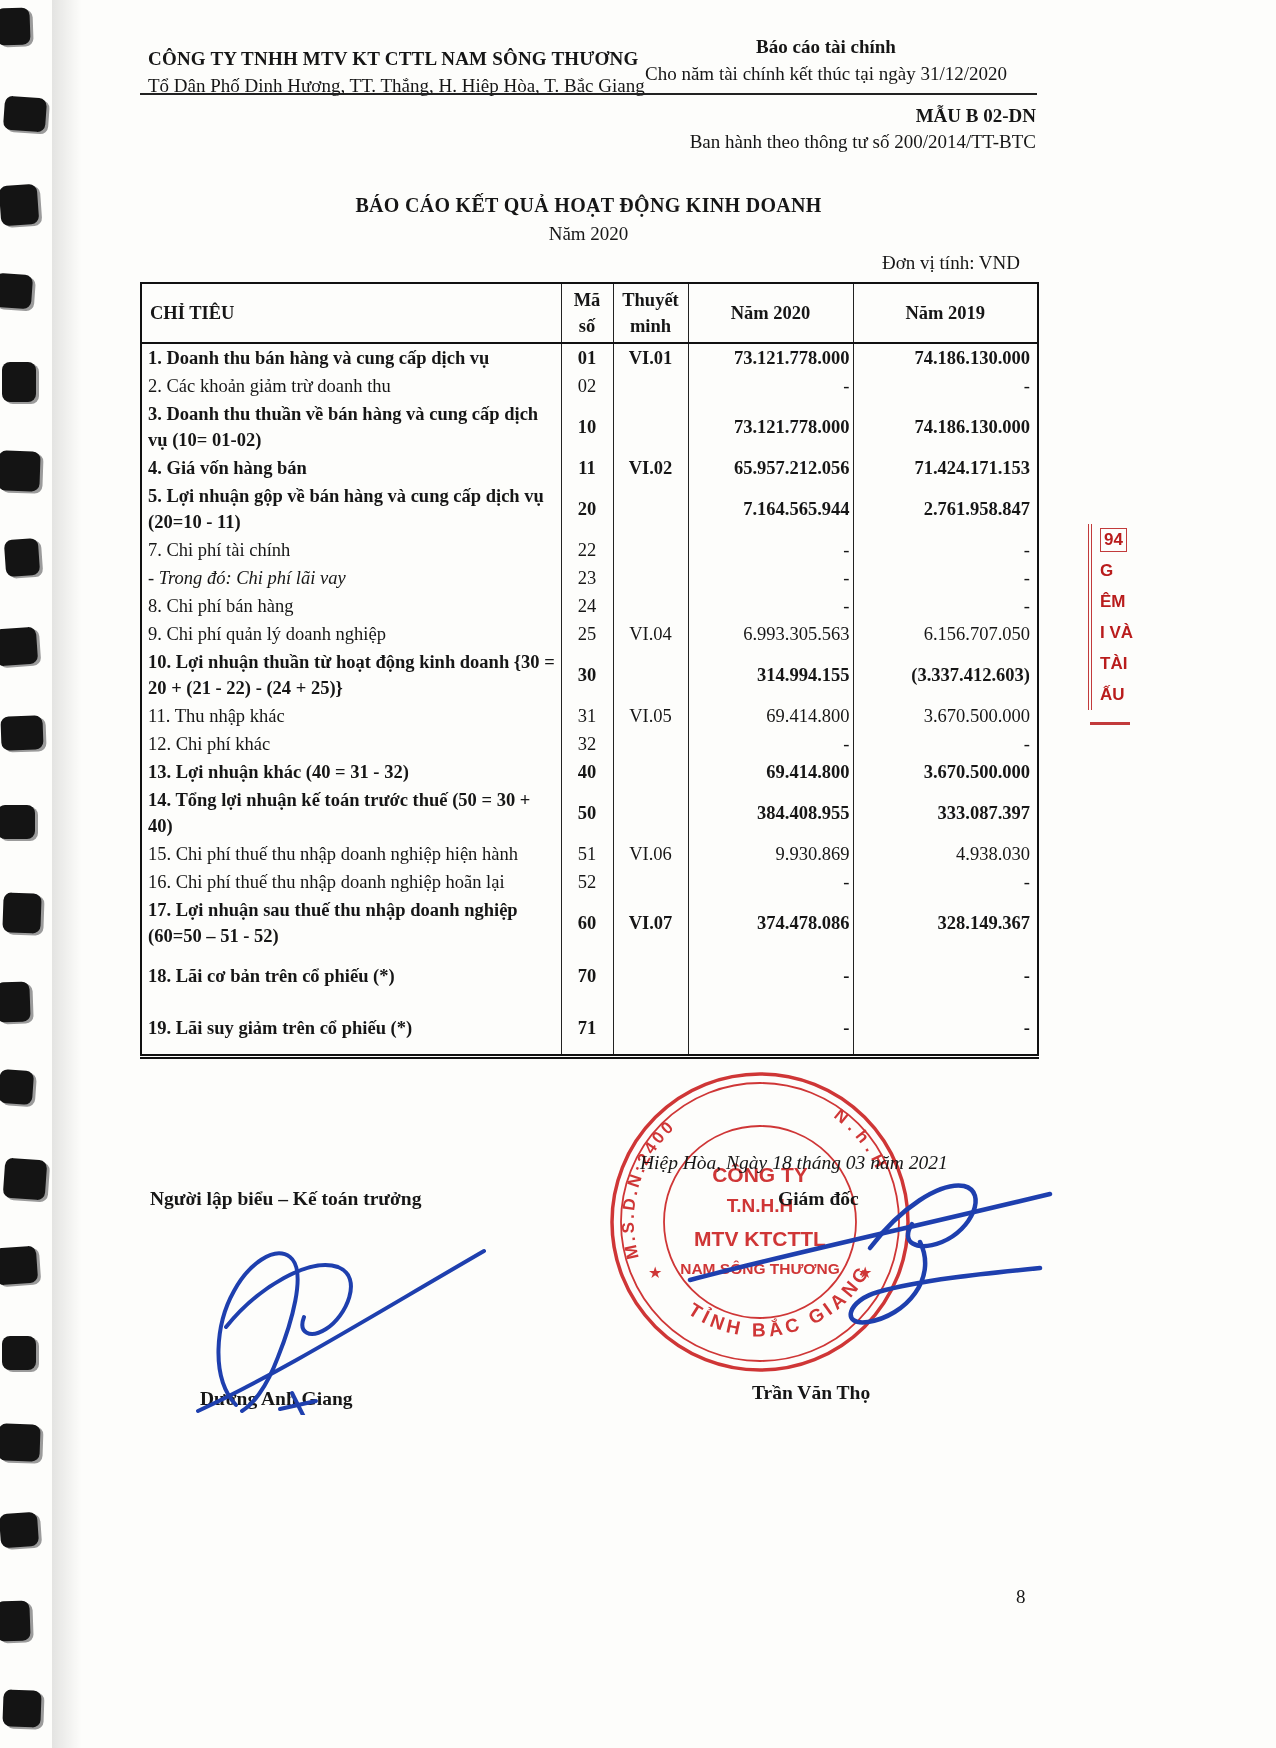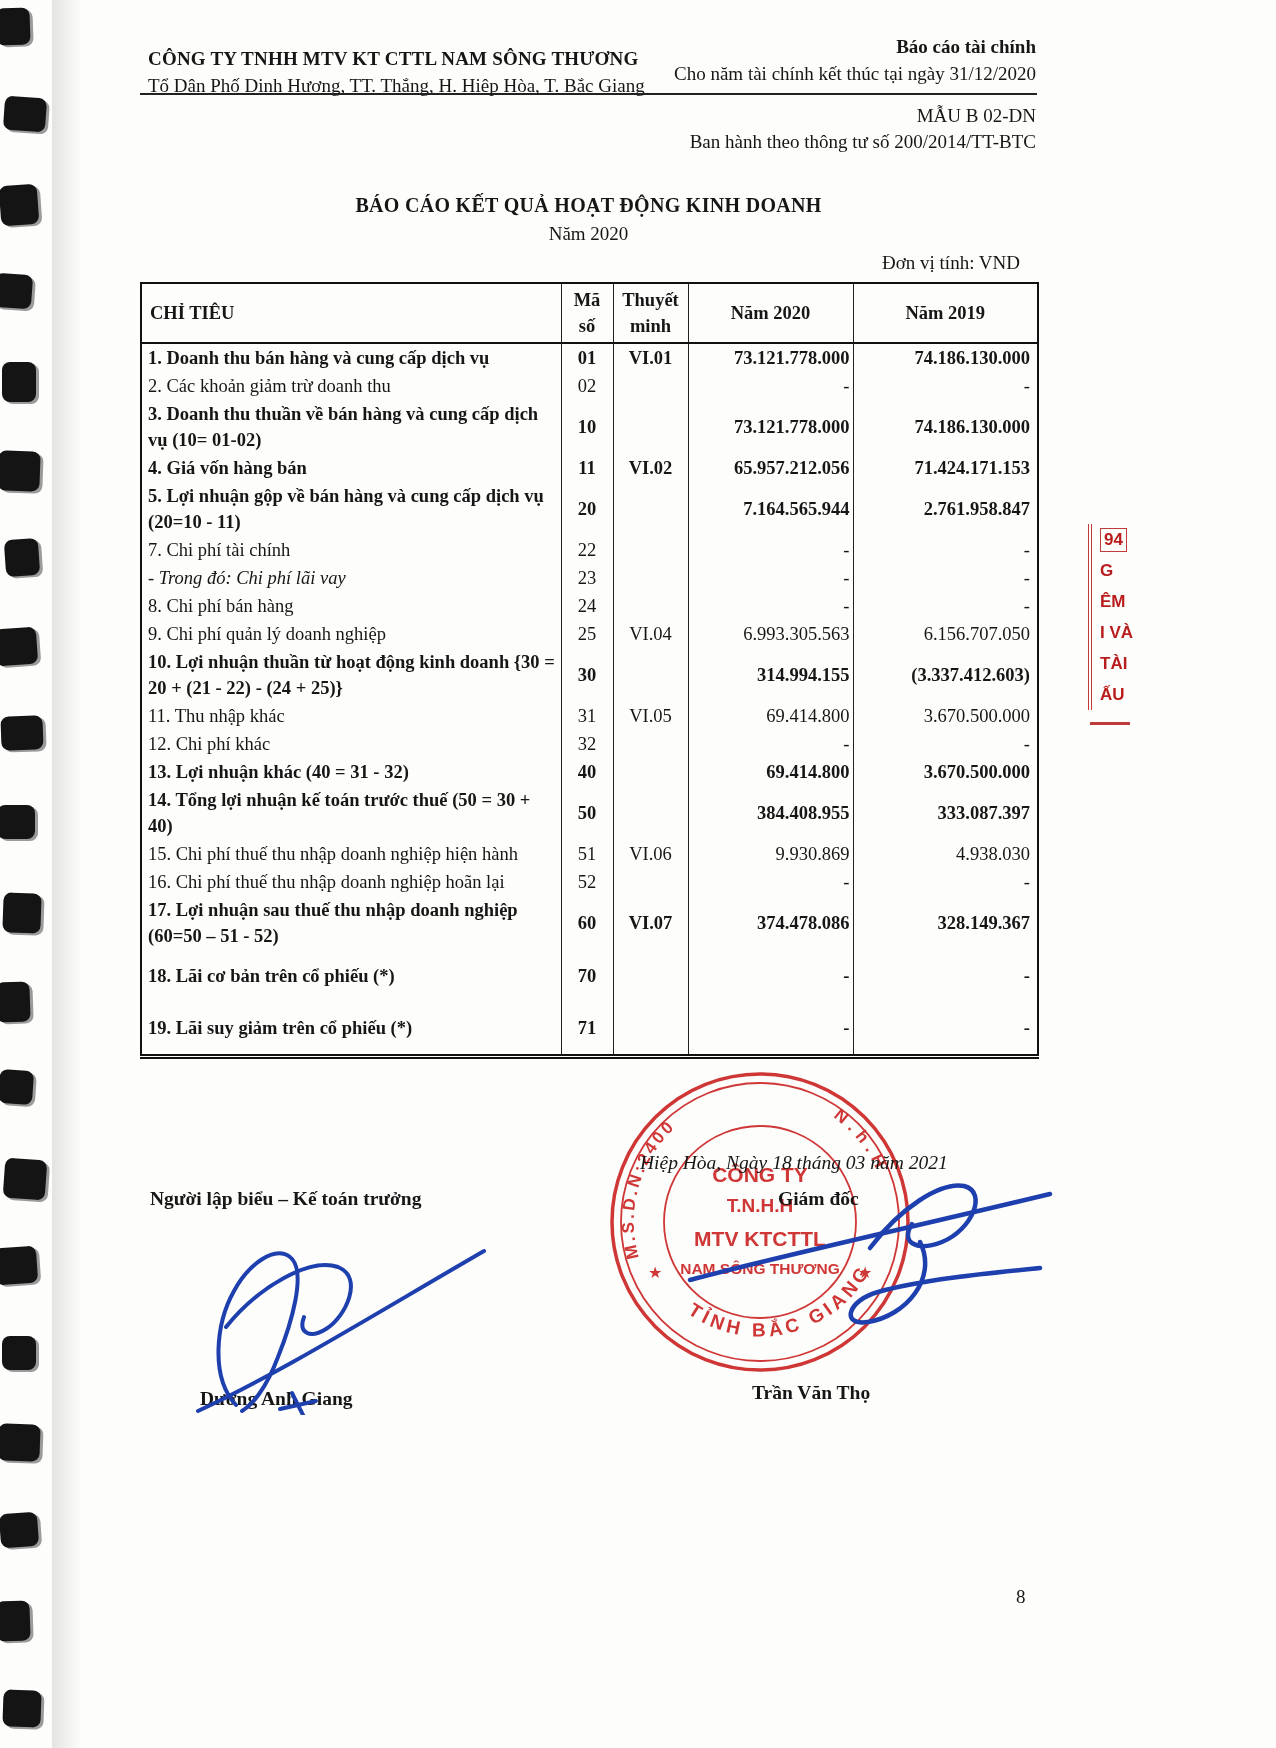--- a/index.html
+++ b/index.html
@@ -18,26 +18,26 @@
   }
   .binding-shadow {
     position:absolute; left:52px; top:0; width:30px; height:100%;
     background:linear-gradient(to right, rgba(0,0,0,0.10), rgba(0,0,0,0));
     z-index:2;
   }
   
   .hdr-left { position:absolute; left:148px; top:48px; width:540px; }
   .hdr-company { font-weight:bold; font-size:19px; letter-spacing:0.2px; }
   .hdr-address { font-size:19px; margin-top:5px; }
-  .hdr-right { position:absolute; right:240px; top:36px; width:420px; text-align:right; }
+  .hdr-right { position:absolute; right:240px; top:36px; width:420px; text-align:center; }
   .hdr-right-title { font-weight:bold; font-size:19px; }
   .hdr-right-period { font-size:19px; margin-top:5px; }
   .hdr-rule { position:absolute; left:140px; top:93px; width:897px; border-top:2px solid #222; }
   .form-block { position:absolute; right:240px; top:103px; width:500px; text-align:right; font-size:19px; line-height:26px; }
-  .form-code { font-weight:normal; }
+  .form-code { font-weight:bold; }
   
   .title-block { position:absolute; left:140px; top:194px; width:897px; text-align:center; }
   .title-main { font-weight:bold; font-size:20px; letter-spacing:0.3px; }
   .title-year { font-size:19px; margin-top:6px; }
   .unit-line { position:absolute; left:140px; top:252px; width:880px; text-align:right; font-size:19px; }
   
   .table-wrap { position:absolute; left:140px; top:282px; width:832px; z-index:1; }
   table.report { border-collapse:collapse; width:897px; table-layout:fixed;
     border:2px solid #111; border-bottom:5px double #111; }
   table.report th, table.report td { font-size:18.5px; line-height:26px; vertical-align:middle; }

